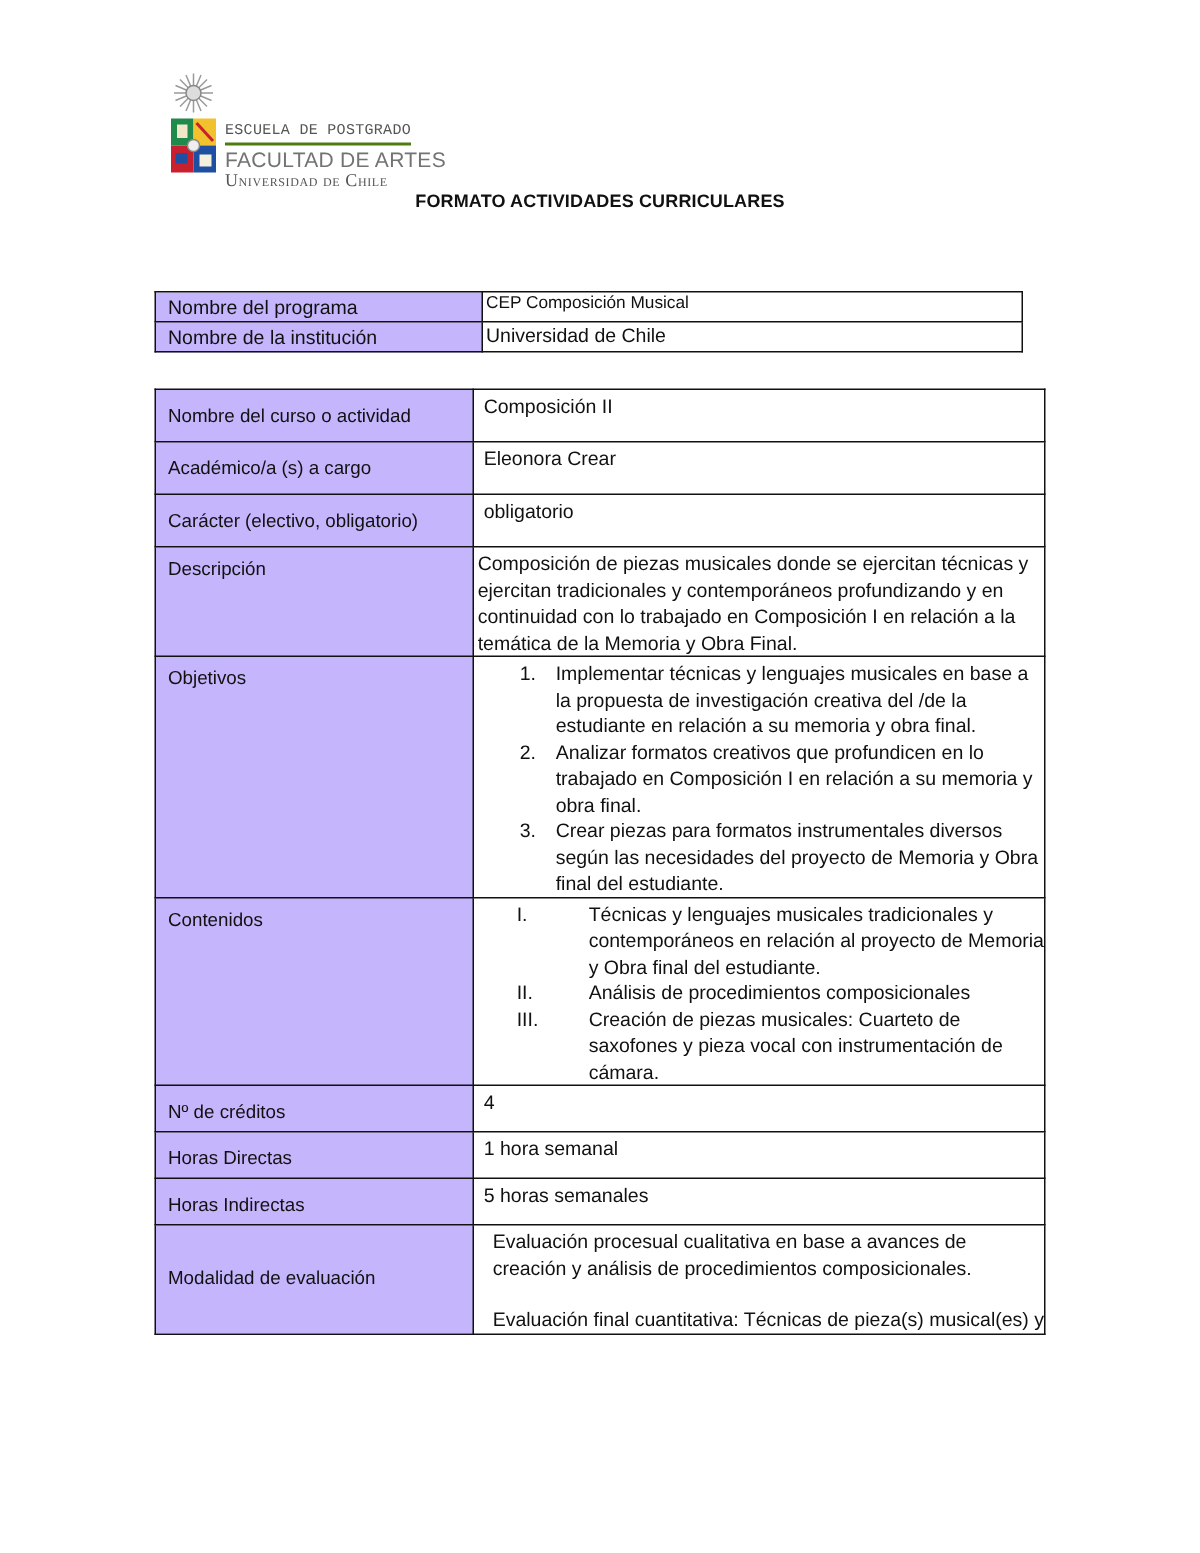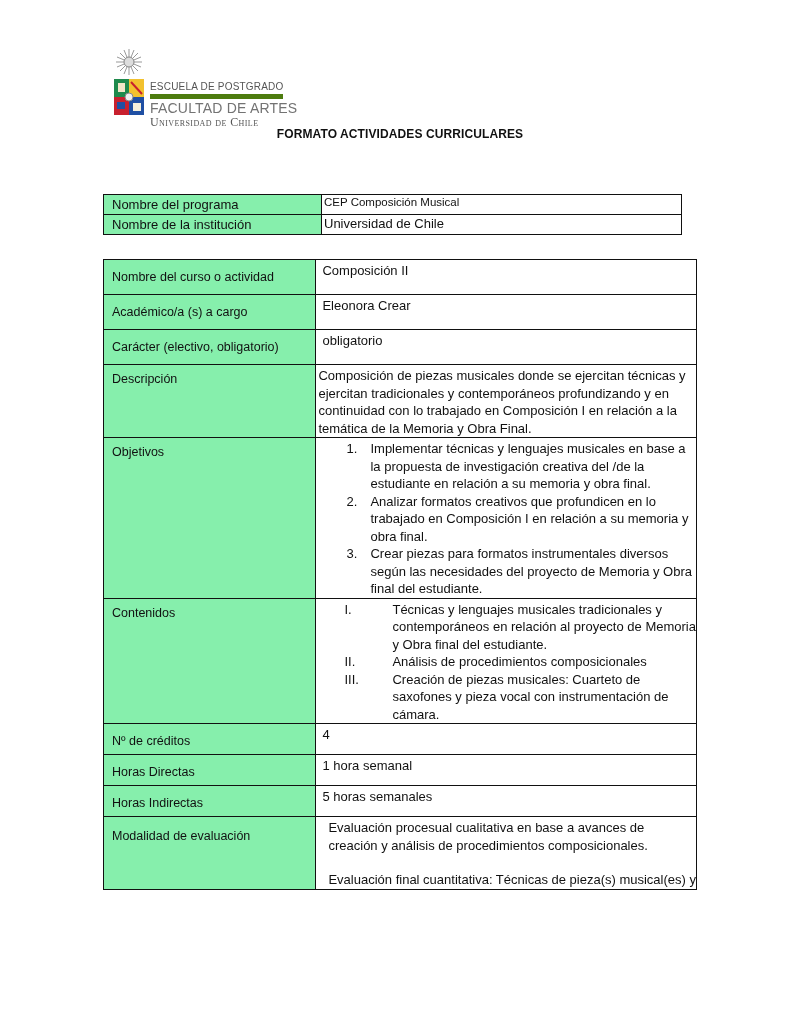--- a/index.html
+++ b/index.html
@@ -1,48 +1,48 @@
 <!DOCTYPE html>
 <html><head>
   <meta charset="utf-8">
   <style>
     html, body { margin: 0; padding: 0; background: #ffffff; }
     body { width: 800px; height: 1035px; position: relative; overflow: hidden;
            font-family: "Liberation Sans", sans-serif; color: #111; }
     .logo { position: absolute; left: 112px; top: 47px; width: 230px; height: 72px; }
     .crest { position: absolute; left: 0; top: 0; width: 34px; height: 72px; }
     .logo-text { position: absolute; left: 38px; top: 30px; line-height: 1; }
-    .logo-l1 { font-family: Liberation Sans, sans-serif; font-size: 10px; color: #555; letter-spacing: 0.2px; border-bottom: 5px solid #4d7c0f; padding-bottom: 2px; display:inline-block; }
+    .logo-l1 { font-family: Liberation Mono, monospace; font-size: 10px; color: #555; letter-spacing: 0.2px; border-bottom: 2px solid #4d7c0f; padding-bottom: 2px; display:inline-block; }
     .logo-l2 { font-family: "Liberation Sans", sans-serif; font-size: 14px; color: #737373; margin-top: 2px; letter-spacing: 0.2px; }
     .logo-l3 { font-family: "Liberation Serif", serif; font-size: 12px; color: #555; margin-top: 1px; letter-spacing: 0.4px; font-variant: small-caps; }
 
     .title { position: absolute; left: 0; width: 800px; top: 127px; text-align: center;
              font-size: 12px; font-weight: bold; letter-spacing: 0.1px; }
 
     table { border-collapse: collapse; position: absolute; font-size: 12.5px; }
     td { border: 1.6px solid #111; vertical-align: top; padding: 0; }
-    td.lbl { background: #86efac; }
+    td.lbl { background: #c4b5fd; }
 
     .t1 { left: 103px; top: 194px; width: 579px; }
     .t1 td { height: 17px; }
     .t1 td.lbl { width: 209px; padding: 2px 0 0 8px; font-size: 13px; }
     .t1 td.val { padding: 1px 0 0 2px; }
     .t1 .v1 { font-size: 11.5px; }
     .t1 .v2 { font-size: 13px; padding-left: 5px; }
 
     .t2 { left: 103px; top: 259px; width: 594px; }
     .t2 td.lbl { width: 208px; padding: 8px 0 0 8px; }
     .t2 td.val { padding: 2px 0 0 6px; font-size: 13px; line-height: 17.5px; }
     .t2 .r-short td { height: 24px; }
     .t2 .r-short td.lbl { padding-top: 10px; }
     .t2 .r-desc td.val { padding-left: 2px; }
     .t2 .r-desc td.lbl, .t2 .r-obj td.lbl, .t2 .r-cont td.lbl { padding-top: 7px; }
     .t2 .r-small td { height: 20px; }
     .t2 .r-small td.lbl { padding-top: 10px; }
-    .t2 .r-eval td.lbl { padding-top: 12px; }
+    .t2 .r-eval td.lbl { padding-top: 28px; }
     .t2 .r-eval td.val { padding-left: 12px; height: 66px; }
 
     ol.obj { margin: 0; padding: 0; list-style: none; }
     ol.obj li { position: relative; padding-left: 48px; }
     ol.obj li .num { position: absolute; left: 24px; top: 0; }
     ol.cont { margin: 0; padding: 0; list-style: none; }
     ol.cont li { position: relative; padding-left: 70px; }
     ol.cont li .num { position: absolute; left: 22px; top: 0; }
     .gap { height: 17px; }
   </style>

